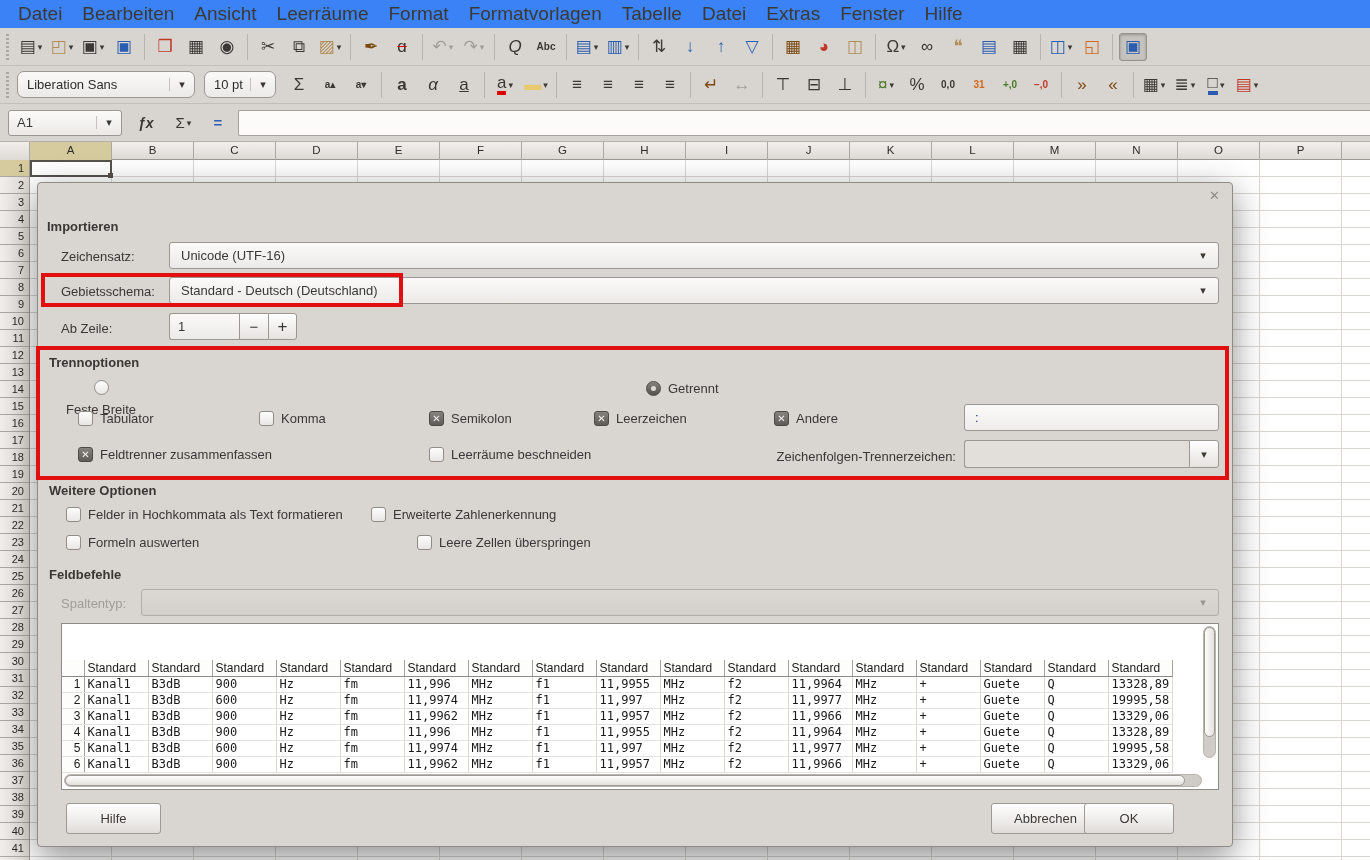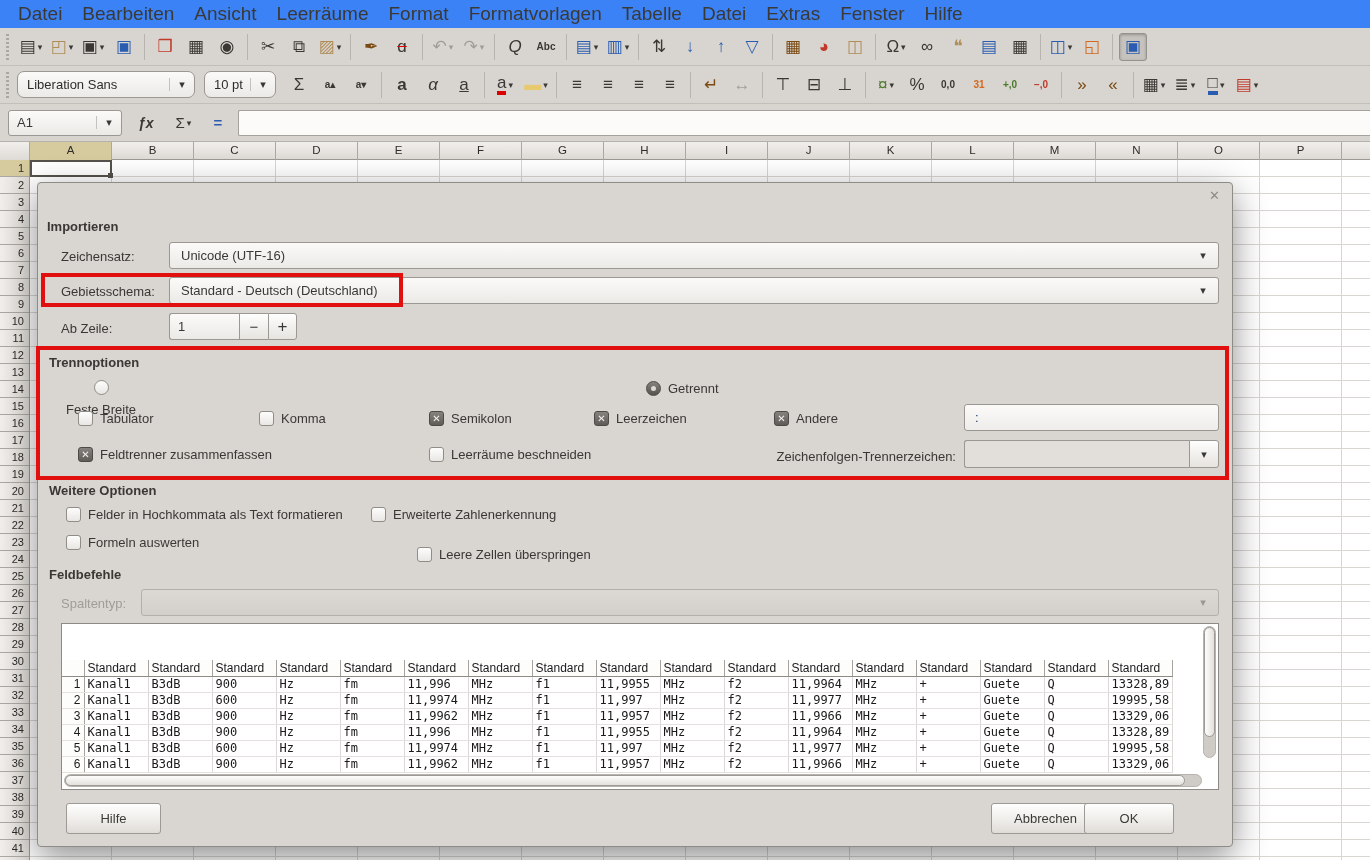--- a/index.html
+++ b/index.html
@@ -115,21 +115,21 @@
   .checkbox{width:15px;height:15px;border-radius:3px;border:1px solid #908d89;
     background:linear-gradient(#fdfdfd,#e9e7e4);position:relative;flex:none;}
   .checkbox.checked{background:linear-gradient(#86827e,#5f5c58);border-color:#4c4946;}
   .checkbox.checked::after{content:"✕";position:absolute;left:0;top:0;width:13px;height:13px;
     color:#f4f2f0;font-size:10px;font-weight:bold;text-align:center;line-height:13px;}
   .r-fixed{left:28px;top:197px;flex-direction:column;} .r-delim{left:608px;top:197px;}
   .c-tab{left:40px;top:227px;} .c-komma{left:221px;top:227px;} .c-semi{left:391px;top:227px;}
   .c-leer{left:556px;top:227px;} .c-andere{left:736px;top:227px;}
   .c-merge{left:40px;top:263px;} .c-trim{left:391px;top:263px;}
   .c-quote{left:28px;top:323px;} .c-num{left:333px;top:323px;}
-  .c-form{left:28px;top:351px;} .c-skip{left:333px;top:363px;padding-left:46px;}
+  .c-form{left:28px;top:351px;} .c-skip{left:333px;top:351px;padding-left:46px;}
   .lbl-strdelim{left:640px;top:266px;width:278px;text-align:right;}
   .field-other{left:926px;top:221px;width:255px;height:27px;border:1px solid #9b9792;border-radius:3px;
     background:linear-gradient(#fbfaf9,#efedeb);padding-left:10px;line-height:25px;color:#1d3a6e;}
   .combo-strdelim{left:926px;top:257px;width:255px;height:28px;display:flex;}
   .combo-strdelim .fld{flex:1;border:1px solid #9b9792;border-right:none;border-radius:3px 0 0 3px;
     background:#e2dfdb;}
   .combo-strdelim .btn{width:30px;border:1px solid #9b9792;border-radius:0 3px 3px 0;
     background:linear-gradient(#fefefe,#e6e3df);text-align:center;font-size:11px;line-height:26px;color:#3a3733;}
   
   .annot{position:absolute;border:4px solid var(--annot-red,#e20f0f);background:transparent;z-index:30;}

